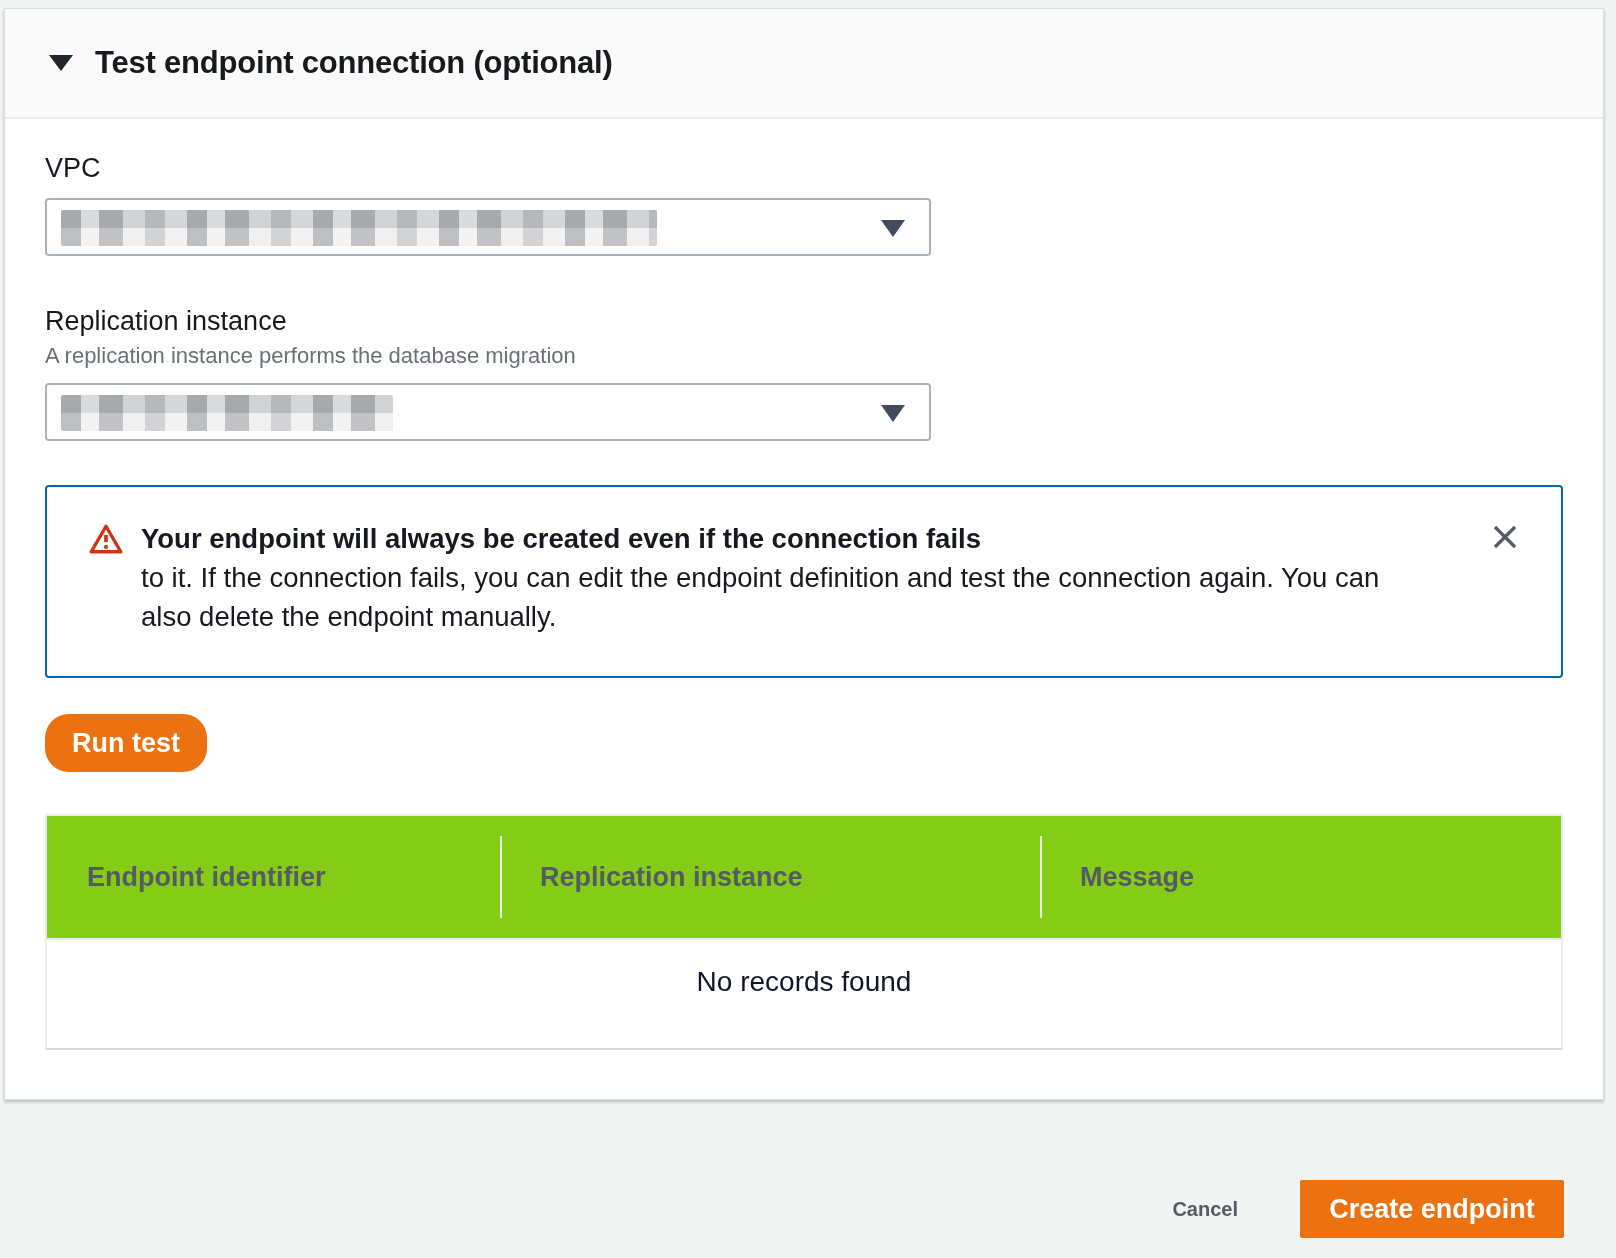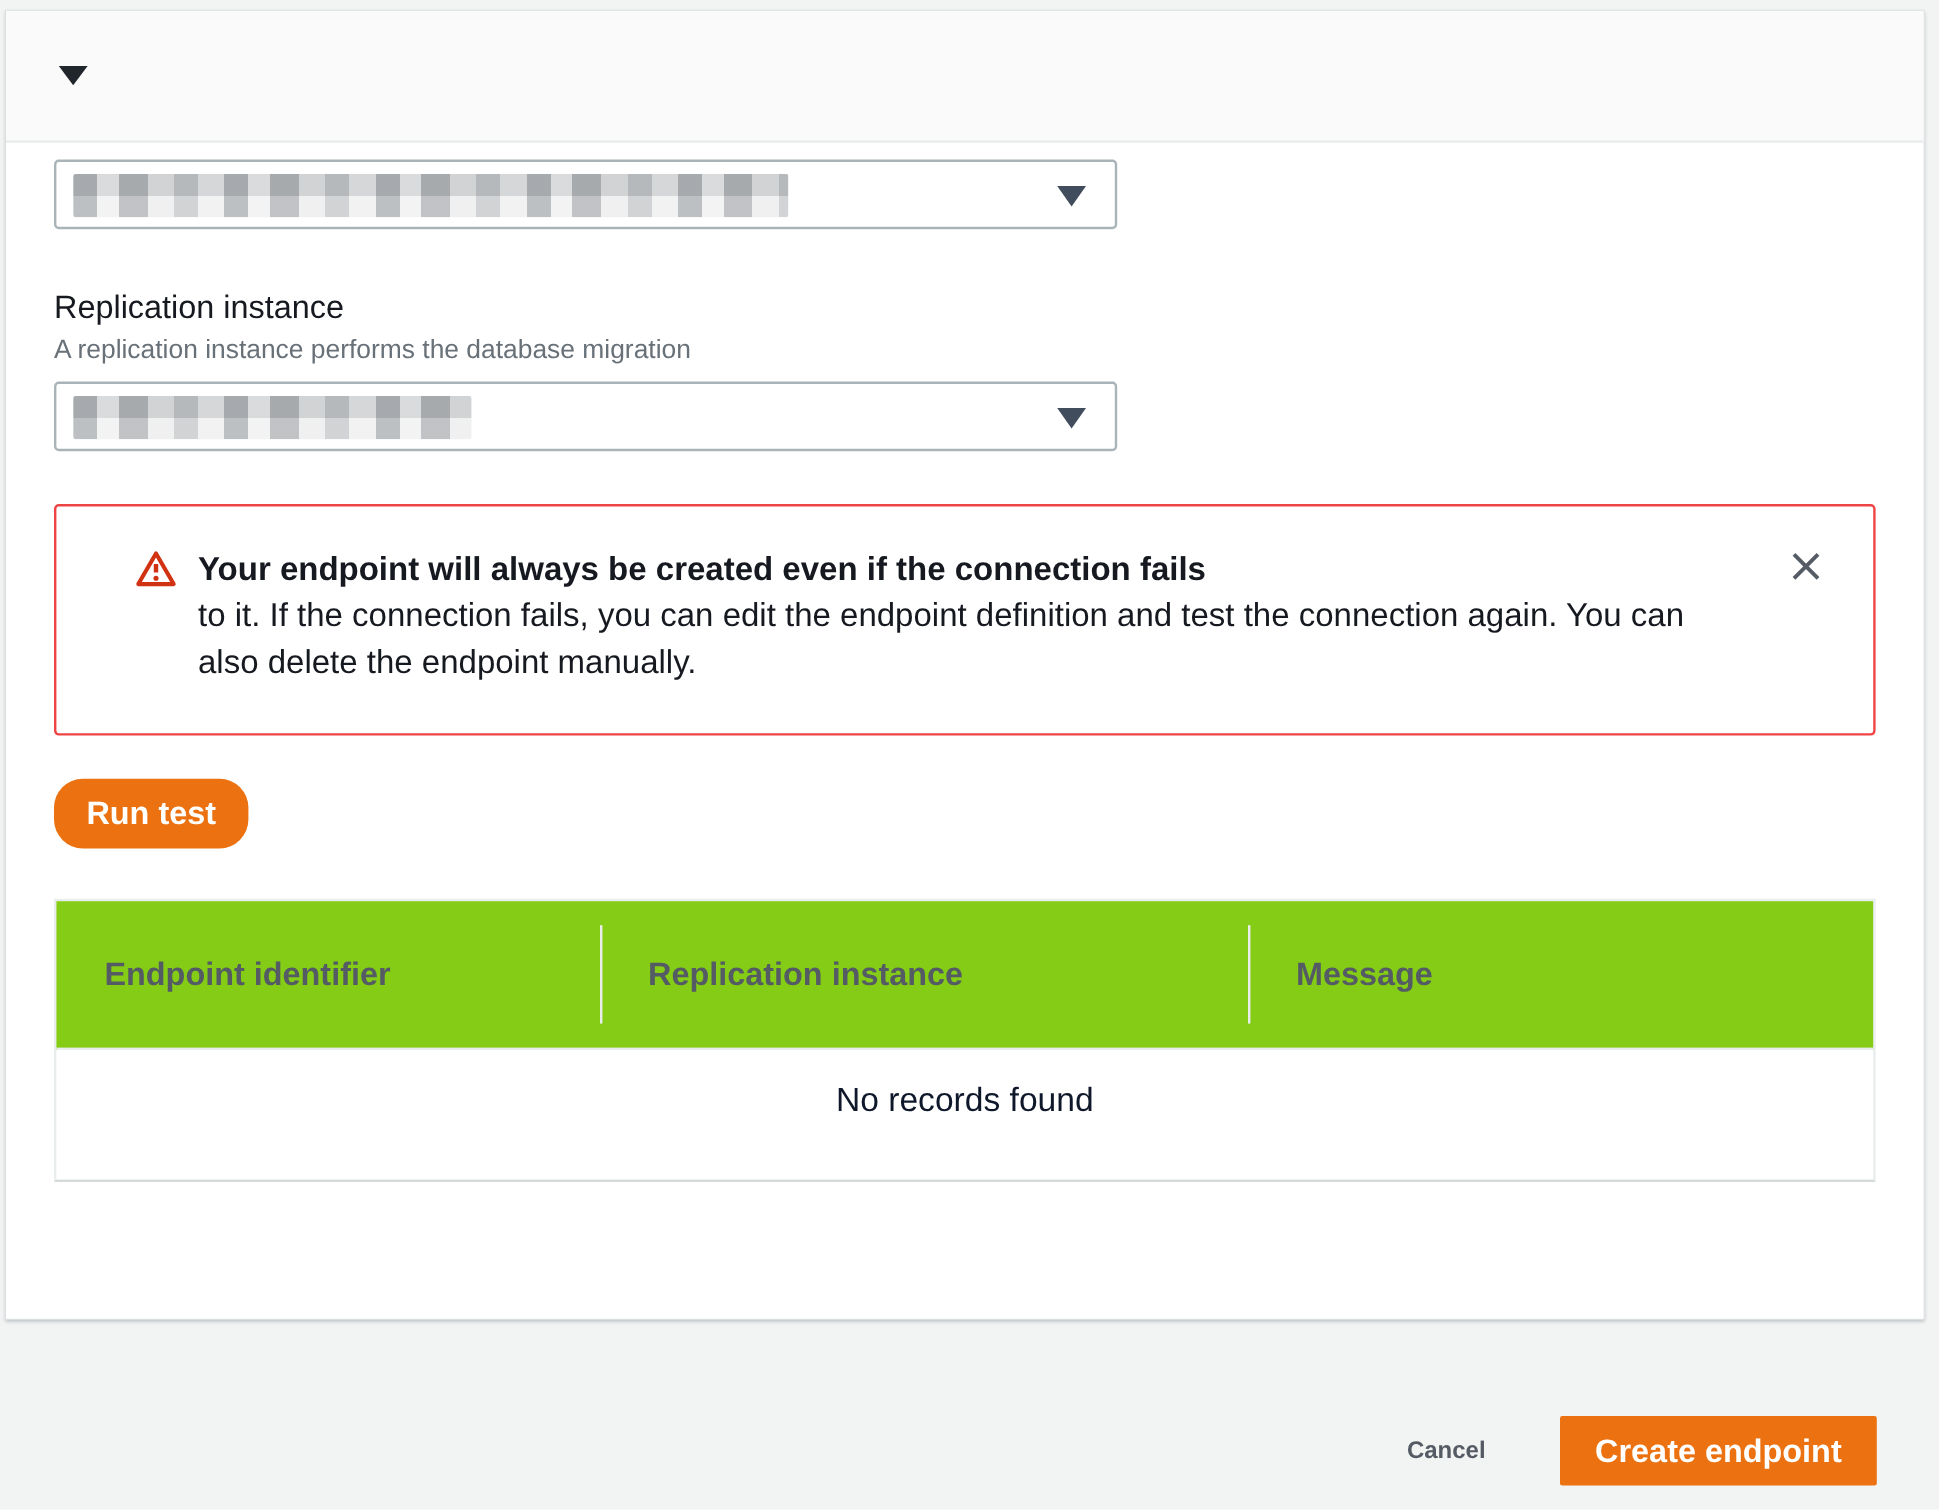--- a/index.html
+++ b/index.html
@@ -68,22 +68,22 @@
         rgba(120,126,132,.24) 84px 104px, rgba(255,255,255,.22) 104px 126px),
       repeating-linear-gradient(0deg,
         rgba(255,255,255,.38) 0 18px, rgba(100,106,112,.20) 18px 36px);
   }
   .mosaic.vpc { width:596px; }
   .mosaic.ri  { width:332px; }
 
   
   .alert {
     position:relative; margin-top:44px;
-    border:2px solid #ef4444; border-radius:4px;
-    padding:32px 96px 40px 66px;
+    border:2px solid #0369a1; border-radius:4px;
+    padding:32px 96px 40px 42px;
   }
   .alert-row { display:flex; }
   .alert-icon { flex:0 0 auto; margin-top:4px; margin-right:18px; }
   .alert-title { font-size:27.5px; font-weight:700; line-height:39px; }
   .alert-line  { font-size:27.5px; line-height:39px; }
   .alert-close {
     position:absolute; top:28px; right:34px;
     width:44px; height:44px;
     background:none; border:none; cursor:pointer;
     display:flex; align-items:center; justify-content:center;
@@ -146,24 +146,26 @@
   }
   .create-btn { height:58px; width:264px; }
 </style>
 </head>
 <body>
 
 <div class="card">
 
   <div class="card-header">
     <span class="caret-down"></span>
+    <span class="card-title">Test endpoint connection (optional)</span>
   </div>
 
   <div class="card-body">
 
+    <div class="field-label vpc-label">VPC</div>
     <div class="select">
       <span class="mosaic vpc"></span>
       <span class="sel-caret"></span>
     </div>
 
     <div class="field-label ri-label">Replication instance</div>
     <div class="field-desc">A replication instance performs the database migration</div>
     <div class="select">
       <span class="mosaic ri"></span>
       <span class="sel-caret"></span>

